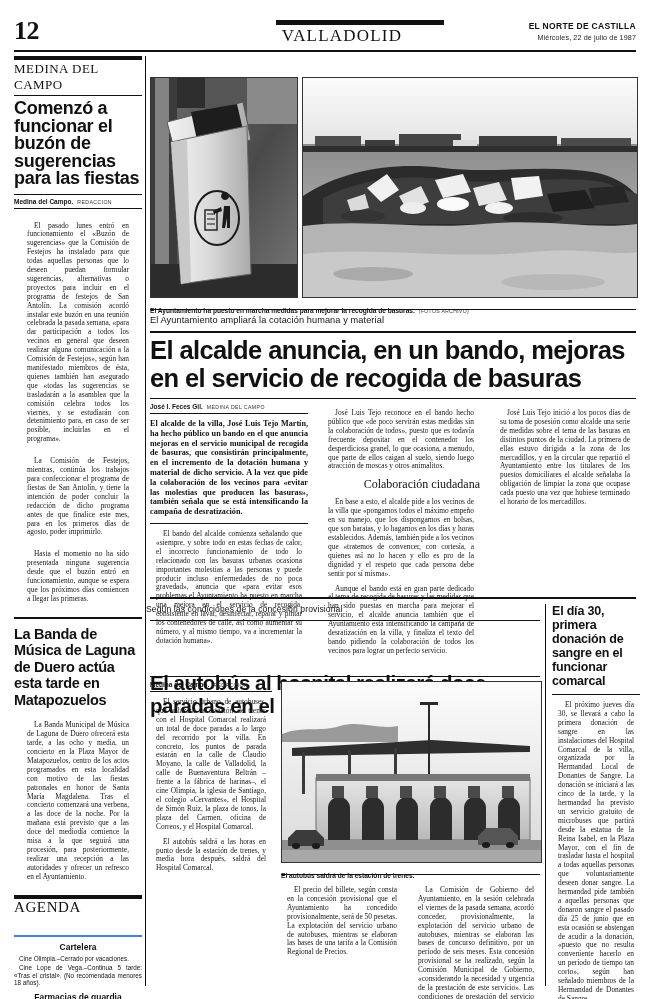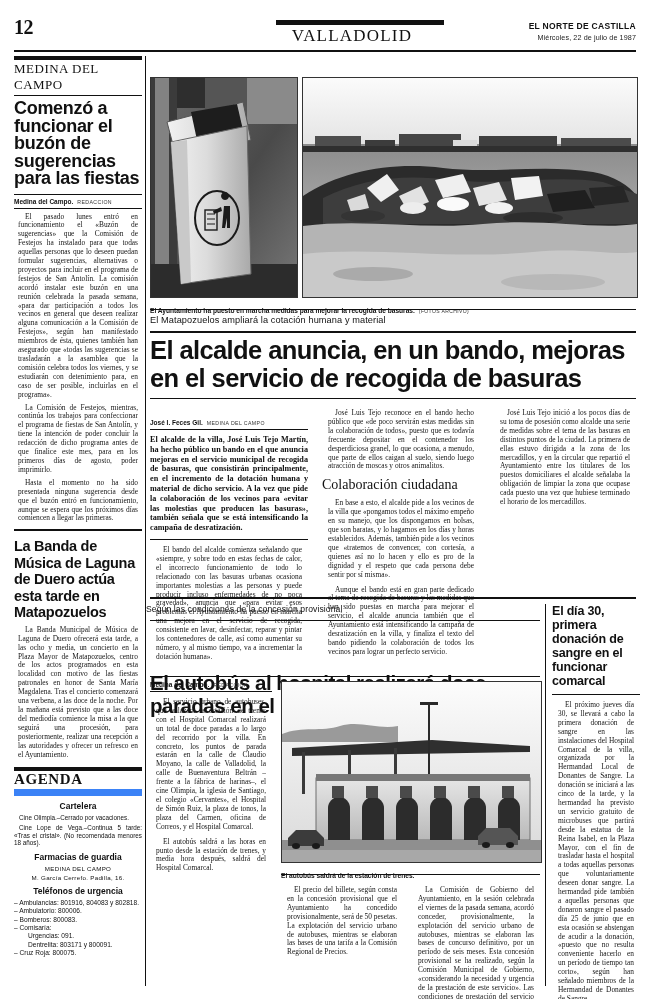--- a/index.html
+++ b/index.html
@@ -6,52 +6,52 @@
   body{
     width:650px;height:999px;overflow:hidden;position:relative;
     font-family:"Liberation Serif",serif;color:#111;
     -webkit-font-smoothing:none;
   }
   .page{position:absolute;inset:0;padding:0;}
 
   
   .masthead{position:absolute;left:14px;top:18px;width:622px;height:34px;}
   .folio{position:absolute;left:0;top:-2px;font-family:"Liberation Serif",serif;
-    font-size:20px;font-weight:bold;letter-spacing:-0.5px;}
+    font-size:26px;font-weight:bold;letter-spacing:-0.5px;}
   .section-rule{position:absolute;left:262px;top:2px;width:168px;height:5px;background:#111;}
-  .section-name{position:absolute;left:254px;top:8px;width:168px;text-align:center;
+  .section-name{position:absolute;left:244px;top:8px;width:168px;text-align:center;
     font-family:"Liberation Serif",serif;font-size:17px;letter-spacing:1.2px;}
   .paper-name{position:absolute;right:0;top:3px;text-align:right;
     font-family:"Liberation Sans",sans-serif;font-size:8.5px;font-weight:bold;letter-spacing:0.3px;}
   .paper-date{position:absolute;right:0;top:15px;text-align:right;
     font-family:"Liberation Sans",sans-serif;font-size:7.2px;letter-spacing:0.1px;color:#222;}
   .mast-rule{position:absolute;left:14px;top:50px;width:622px;height:2px;background:#111;}
 
   
   .lcol{position:absolute;left:14px;top:56px;width:128px;}
   .lcol-topbar{width:128px;height:4px;background:#111;margin-bottom:1px;}
   .edition{font-family:"Liberation Serif",serif;font-size:13px;letter-spacing:0.5px;
     padding-bottom:2px;border-bottom:1px solid #111;margin-bottom:4px;}
   .lhead{font-family:"Liberation Sans",sans-serif;font-weight:bold;font-size:18px;
     line-height:17.5px;letter-spacing:-0.3px;margin:3px 0 6px 0;}
   .byline-line{border-top:1px solid #111;margin:4px 0 3px 0;}
   .dateline{font-family:"Liberation Sans",sans-serif;font-size:6.5px;font-weight:bold;}
   .dateline .credit{font-weight:normal;font-size:5.2px;letter-spacing:0.4px;margin-left:4px;color:#333;}
   .byline-line2{border-top:1px solid #111;margin:3px 0 4px 0;}
   .body{font-family:"Liberation Serif",serif;font-size:7.4px;line-height:8.9px;
     text-align:justify;hyphens:auto;color:#161616;}
-  .body p{margin:4px;text-indent:7px;}
+  .body p{margin:13px;text-indent:7px;}
   .lhead2{font-family:"Liberation Sans",sans-serif;font-weight:bold;font-size:14.5px;
     line-height:16.5px;letter-spacing:-0.3px;margin:7px 0 5px 0;}
   .rule-top{border-top:2px solid #111;margin:6px 0 4px 0;}
 
   
   .agenda-bar{width:128px;height:4px;background:#111;margin-top:8px;}
   .agenda-title{font-family:"Liberation Serif",serif;font-size:15px;letter-spacing:0.6px;
-    border-bottom:7px solid #3b82f6;padding-bottom:1px;margin-bottom:4px;font-weight:bold;}
+    border-bottom:2px solid #3b82f6;padding-bottom:19px;margin-bottom:4px;}
   .ag-h{font-family:"Liberation Sans",sans-serif;font-weight:bold;font-size:8.5px;
     text-align:center;margin:5px 0 3px 0;}
   .ag-sub{font-family:"Liberation Sans",sans-serif;font-size:6.2px;text-align:center;
     letter-spacing:0.3px;margin:2px 0;}
   .ag-p{font-family:"Liberation Sans",sans-serif;font-size:6.3px;line-height:7.6px;
     text-align:justify;margin:0 0 2px 0;text-indent:5px;}
   .ag-list{font-family:"Liberation Sans",sans-serif;font-size:6.6px;line-height:8.4px;margin:2px 0 0 0;}
   .ag-list div{padding-left:8px;text-indent:-8px;}
   .ag-list div.sub{padding-left:14px;text-indent:0;}
 
@@ -66,21 +66,21 @@
   
   .kicker{font-family:"Liberation Sans",sans-serif;font-size:9.2px;letter-spacing:0.1px;color:#111;}
   .bigheadline{font-family:"Liberation Sans",sans-serif;font-weight:bold;
     font-size:25.5px;line-height:27.5px;letter-spacing:-0.6px;}
   .midheadline{font-family:"Liberation Sans",sans-serif;font-weight:bold;
     font-size:20.5px;line-height:22.5px;letter-spacing:-0.5px;margin-top:47px;}
   .smallhead{font-family:"Liberation Sans",sans-serif;font-weight:bold;
     font-size:12.5px;line-height:14px;letter-spacing:-0.2px;}
   .lead{font-family:"Liberation Serif",serif;font-weight:bold;font-size:8.2px;
     line-height:9.8px;text-align:justify;}
-  .subhead{font-family:"Liberation Serif",serif;font-size:14px;margin:4px 0 3px 0;}
+  .subhead{font-family:"Liberation Serif",serif;font-size:12px;margin:4px 0 3px 0;text-align:right;}
   .col-body{font-family:"Liberation Serif",serif;font-size:7.4px;line-height:8.9px;
     text-align:justify;hyphens:auto;color:#161616;}
   .col-body p{margin:6px;text-indent:7px;}
 </style>
 </head>
 <body>
 
 <div class="page">
 
   <div class="masthead">
@@ -223,29 +223,29 @@
     </svg>
   </div>
 
   <div style="position:absolute;left:150px;top:299px;width:486px;">
     <span class="cap-bold">El Ayuntamiento ha puesto en marcha medidas para mejorar la recogida de basuras.</span>
     <span class="cap-credit">(FOTOS ARCHIVO)</span>
   </div>
   <div style="position:absolute;left:150px;top:309px;width:486px;height:1px;background:#111;"></div>
 
   <div style="position:absolute;left:150px;top:315px;width:486px;">
-    <div class="kicker">El Matapozuelos ampliará la cotación humana y material</div>
+    <div class="kicker">El Ayuntamiento ampliará la cotación humana y material</div>
   </div>
   <div style="position:absolute;left:150px;top:331px;width:486px;height:2px;background:#111;"></div>
 
   <div class="bigheadline" style="position:absolute;left:150px;top:337px;width:492px;">El alcalde anuncia, en un bando, mejoras en el servicio de recogida de basuras</div>
 
   <div style="position:absolute;left:150px;top:398px;width:486px;height:1px;background:#111;"></div>
 
-  <div style="position:absolute;left:150px;top:419px;width:158px;">
+  <div style="position:absolute;left:150px;top:403px;width:158px;">
     <div class="dateline">
       <span>José I. Feces Gil.</span><span class="credit">MEDINA DEL CAMPO</span>
     </div>
     <div style="height:1px;background:#111;margin:3px 0 5px 0;"></div>
     <div class="lead">El alcalde de la villa, José Luis Tejo Martín, ha hecho público un bando en el que anuncia mejoras en el servicio municipal de recogida de basuras, que consistirán principalmente, en el incremento de la dotación humana y material de dicho servicio. A la vez que pide la colaboración de los vecinos para «evitar las molestias que producen las basuras», también señala que se está intensificando la campaña de desratización.</div>
     <div style="height:1px;background:#111;margin:6px 0 5px 0;"></div>
     <div class="col-body">
       <p>El bando del alcalde comienza señalando que «siempre, y sobre todo en estas fechas de calor, el incorrecto funcionamiento de todo lo relacionado con las basuras urbanas ocasiona importantes molestias a las personas y puede producir incluso enfermedades de no poca gravedad», anuncia que «para evitar esos problemas el Ayuntamiento ha puesto en marcha una mejora en el servicio de recogida, consistente en lavar, desinfectar, reparar y pintar los contenedores de calle, así como aumentar su número, y al mismo tiempo, va a incrementar la dotación humana».</p>
     </div>
   </div>

